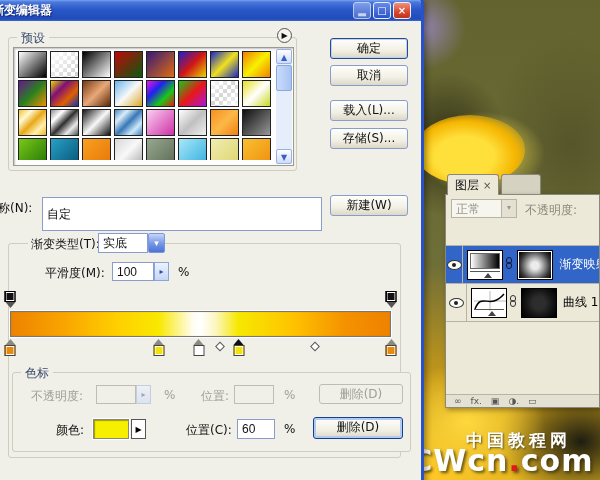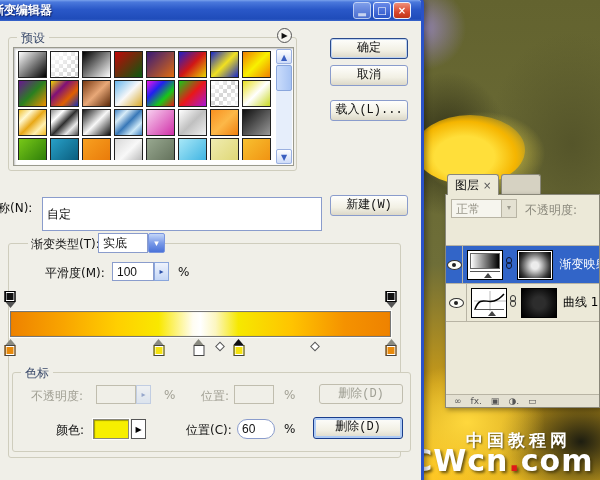--- a/index.html
+++ b/index.html
@@ -65,21 +65,21 @@
   .sb-up { top:0; } .sb-down { bottom:0; }
   .sb-thumb { position:absolute; left:0; top:16px; width:16px; height:26px;
     background:linear-gradient(90deg,#cadcfb,#a8c4f4); border:1px solid #8aa6dc; border-radius:2px; }
 
   .flyout-btn { position:absolute; width:15px; height:15px; border:1px solid #555; border-radius:50%;
     background:#f6f5ef; font-size:8px; line-height:14px; text-align:center; color:#111; }
 
   
   .xpbtn { position:absolute; width:78px; height:21px; font-size:12px; color:#111;
     background:linear-gradient(180deg,#fefefc 0%,#f2f0e4 60%,#dcd8c8 100%);
-    border:1px solid #8a9ccc; border-radius:3px; text-align:center; line-height:19px;font-family:Liberation Mono, monospace; }
+    border:1px solid #8a9ccc; border-radius:3px; text-align:center; line-height:19px; }
   .xpbtn.default { border:1px solid #2a4a8c; box-shadow:inset 0 0 0 1px #bcd2f2; }
   .xpbtn.focused { border:1px solid #1a3d8c; box-shadow:inset 0 0 0 2px #aecbf5; }
   .xpbtn.disabled { color:#a0a095; border:1px solid #c0bdae; background:#f0efe8; box-shadow:none; }
 
   .label { position:absolute; font-size:12px; color:#111; white-space:nowrap; }
   .label.dim { color:#a09f93; }
 
   .field { position:absolute; background:#fff; border:1px solid #8a9ccc; font-size:12px; padding:1px 4px;
     color:#111; }
   .field.disabled { background:#f0efe8; border:1px solid #c0bdae; }
@@ -229,20 +229,21 @@
             <div class="sb-thumb"></div>
             <div class="sb-btn sb-down">▼</div>
           </div>
         </div>
       </div>
       <div class="flyout-btn" style="left:291px; top:7px;">▶</div>
 
       <div class="xpbtn default" style="left:344px; top:17px;">确定</div>
       <div class="xpbtn" style="left:344px; top:44px;">取消</div>
       <div class="xpbtn" style="left:344px; top:79px;">载入(L)...</div>
+      <div class="xpbtn" style="left:344px; top:107px;">存储(S)...</div>
 
       <div class="label" style="left:0px; top:179px;">名称(N):</div>
       <input class="field" style="left: 56px; top: 176px; width: 280px; height: 34px;" value="自定">
       <div class="xpbtn" style="left:344px; top:174px;">新建(W)</div>
 
       <div class="groupbox" style="left:22px; top:222px; width:393px; height:215px;"></div>
 
       <div class="label" style="left:42px; top:215px; background:#f0efe8; padding:0 3px;">渐变类型(T):</div>
       <div class="field" style="left:112px; top:212px; width:50px; height:20px;">实底</div>
       <div class="combo-arrow" style="left:162px; top:212px;">▾</div>
@@ -295,21 +296,21 @@
         <div class="label dim" style="left:151px; top:15px;">%</div>
         <div class="label dim" style="left:188px; top:15px;">位置:</div>
         <input class="field disabled" style="left: 221px; top: 12px; width: 40px; height: 19px;" disabled="" value="">
         <div class="label dim" style="left:271px; top:15px;">%</div>
         <div class="xpbtn disabled" style="left:306px; top:11px; width:84px; height:20px;">删除(D)</div>
 
         <div class="label" style="left:43px; top:49px;">颜色:</div>
         <div class="color-swatch" id="color-swatch" style="left: 80px; top: 46px; background: rgb(247, 239, 0);"></div>
         <div class="picker-arrow" style="left:118px; top:46px;">▶</div>
         <div class="label" style="left:173px; top:49px;">位置(C):</div>
-        <input class="field" style="left: 224px; top: 46px; width: 38px; height: 20px; border-radius: 10px;" value="60">
+        <input class="field" style="left: 224px; top: 46px; width: 38px; height: 20px;" value="60">
         <div class="label" style="left:271px; top:49px;">%</div>
         <div class="xpbtn focused" style="left:300px; top:44px; width:90px; height:22px;">删除(D)</div>
       </div>
     </div>
   </div>
 
   <div class="panel">
     <div class="panel-tabs">
       <div class="ptab active"><span>图层</span><span class="tab-x">×</span></div>
       <div class="ptab inactive"><span>通道</span></div>

